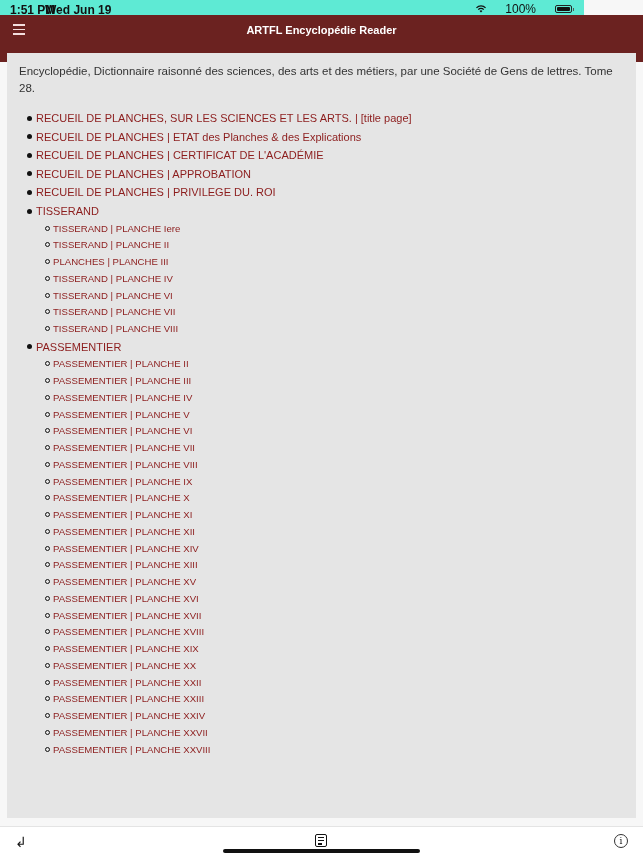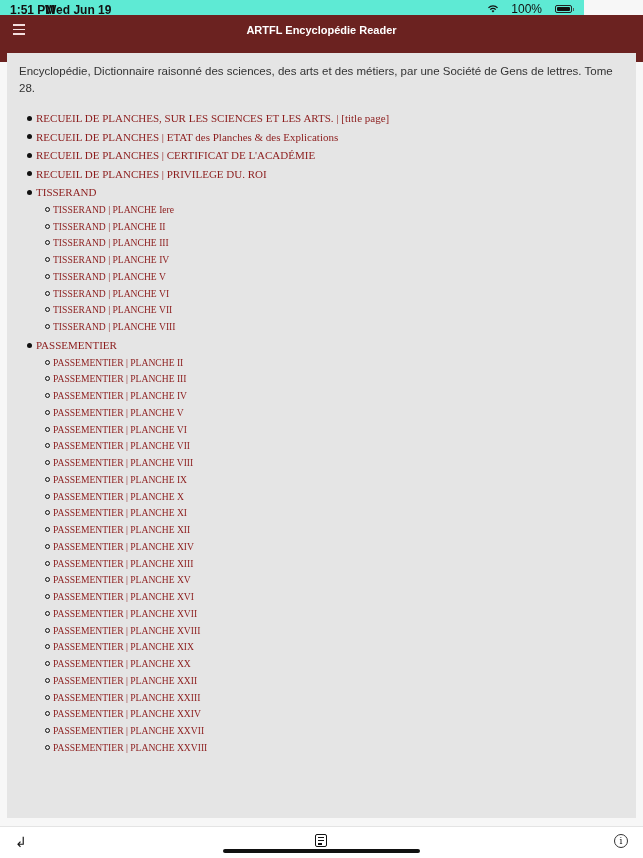--- a/index.html
+++ b/index.html
@@ -2,37 +2,37 @@
 <html><head>
 <meta charset="utf-8">
 <style>
   * { box-sizing: border-box; margin: 0; padding: 0; }
   html, body { width: 643px; height: 858px; overflow: hidden; background: #f7f7f7; }
   body { font-family: "Liberation Sans", sans-serif; position: relative; }
 
   .status-bar { position: absolute; top: 0; left: 0; width: 584px; height: 15px; background: #5eead4; font-size: 12px; color: #111; }
   .status-bar .time { position: absolute; left: 10px; top: 3px; font-weight: bold; }
   .status-bar .date { position: absolute; left: 45px; top: 3px; font-weight: bold; }
-  .status-bar .right { position: absolute; right: 12px; top: 2px; display: flex; align-items: center; gap: 13px; }
+  .status-bar .right { position: absolute; right: 12px; top: 2px; display: flex; align-items: center; gap: 19px; }
   .status-bar .battery { width: 17px; height: 8px; border: 1px solid #222; border-radius: 2px; padding: 1px; position: relative; }
   .status-bar .battery .fill { width: 100%; height: 100%; background: #111; border-radius: 1px; }
   .status-bar .battery::after { content: ""; position: absolute; right: -3px; top: 2px; width: 1.5px; height: 3px; background: #555; }
   .status-bar .wifi { width: 10px; height: 8px; }
 
   .nav-bar { position: absolute; top: 15px; left: 0; width: 643px; height: 47px; background: #6b2220; color: #fff; }
   .nav-bar .menu { position: absolute; left: 13px; top: 9px; width: 12px; height: 12px; cursor: pointer; }
   .nav-bar .menu span { display: block; height: 1.5px; background: #f4dede; margin-bottom: 3px; }
   .nav-bar .title { position: absolute; left: 0; right: 0; top: 9px; text-align: center; font-size: 11px; font-weight: bold; }
 
   .content-card { position: absolute; top: 53px; left: 7px; width: 629px; height: 765px; background: #e5e5e5; overflow: hidden; padding: 10px 12px; }
   .intro { font-size: 11.5px; color: #333; line-height: 17px; }
   ul.toc { list-style: none; margin-top: 12px; padding-left: 8px; }
   ul.toc > li { font-size: 11px; line-height: 18.6px; }
   ul.toc li .bullet { display: inline-block; width: 5px; height: 5px; background: #111; border-radius: 50%; margin-right: 4px; vertical-align: middle; position: relative; top: -1px; }
-  ul.toc a { color: #8c1c1c; text-decoration: none; font-family: Liberation Serif, serif; }
+  ul.toc a { color: #8c1c1c; text-decoration: none; }
   ul.sub { list-style: none; padding-left: 18px; }
   ul.sub li { font-size: 9.6px; line-height: 16.75px; }
   ul.sub li .circle { display: inline-block; width: 5px; height: 5px; border: 1.4px solid #111; border-radius: 50%; margin-right: 3px; vertical-align: middle; position: relative; top: -1px; }
 
   .toolbar { position: absolute; left: 0; top: 826px; width: 643px; height: 32px; background: #fff; border-top: 1px solid #e4e4e4; }
   .toolbar .btn { position: absolute; top: 7px; color: #111; font-size: 14px; cursor: pointer; }
   .toolbar .back { left: 15px; }
   .toolbar .toc { left: 315px; width: 12px; height: 13px; border: 1.5px solid #111; border-radius: 2px; padding: 2px; }
   .toolbar .toc i { display: block; height: 1.2px; background: #111; margin-bottom: 2px; }
   .toolbar .info { right: 15px; width: 14px; height: 14px; border: 1px solid #333; border-radius: 50%; font-size: 9px; text-align: center; line-height: 12px; font-family: "DejaVu Serif", serif; }
@@ -63,27 +63,27 @@
     </div>
   <div class="title">ARTFL Encyclopédie Reader</div>
 </div>
 
 <div class="content-card">
   <p class="intro">Encyclopédie, Dictionnaire raisonné des sciences, des arts et des métiers, par une Société de Gens de lettres. Tome 28.</p>
   <ul class="toc" id="toc">
       <li><span class="bullet"></span><a href="#">RECUEIL DE PLANCHES, SUR LES SCIENCES ET LES ARTS. | [title page]</a></li>
       <li><span class="bullet"></span><a href="#">RECUEIL DE PLANCHES | ETAT des Planches &amp; des Explications</a></li>
       <li><span class="bullet"></span><a href="#">RECUEIL DE PLANCHES | CERTIFICAT DE L'ACADÉMIE</a></li>
+      <li><span class="bullet"></span><a href="#">RECUEIL DE PLANCHES | APPROBATION</a></li>
       <li><span class="bullet"></span><a href="#">RECUEIL DE PLANCHES | PRIVILEGE DU. ROI</a></li>
       <li><span class="bullet"></span><a href="#">TISSERAND</a><ul class="sub">
           <li><span class="circle"></span><a href="#">TISSERAND | PLANCHE Iere</a></li>
           <li><span class="circle"></span><a href="#">TISSERAND | PLANCHE II</a></li>
-          <li><span class="circle"></span><a href="#">TISSERAND | PLANCHE III</a></li>
+          <li><span class="circle"></span><a href="#">PLANCHES | PLANCHE III</a></li>
           <li><span class="circle"></span><a href="#">TISSERAND | PLANCHE IV</a></li>
-          <li><span class="circle"></span><a href="#">TISSERAND | PLANCHE V</a></li>
           <li><span class="circle"></span><a href="#">TISSERAND | PLANCHE VI</a></li>
           <li><span class="circle"></span><a href="#">TISSERAND | PLANCHE VII</a></li>
           <li><span class="circle"></span><a href="#">TISSERAND | PLANCHE VIII</a></li>
         </ul></li>
       <li><span class="bullet"></span><a href="#">PASSEMENTIER</a><ul class="sub">
           <li><span class="circle"></span><a href="#">PASSEMENTIER | PLANCHE II</a></li>
           <li><span class="circle"></span><a href="#">PASSEMENTIER | PLANCHE III</a></li>
           <li><span class="circle"></span><a href="#">PASSEMENTIER | PLANCHE IV</a></li>
           <li><span class="circle"></span><a href="#">PASSEMENTIER | PLANCHE V</a></li>
           <li><span class="circle"></span><a href="#">PASSEMENTIER | PLANCHE VI</a></li>

